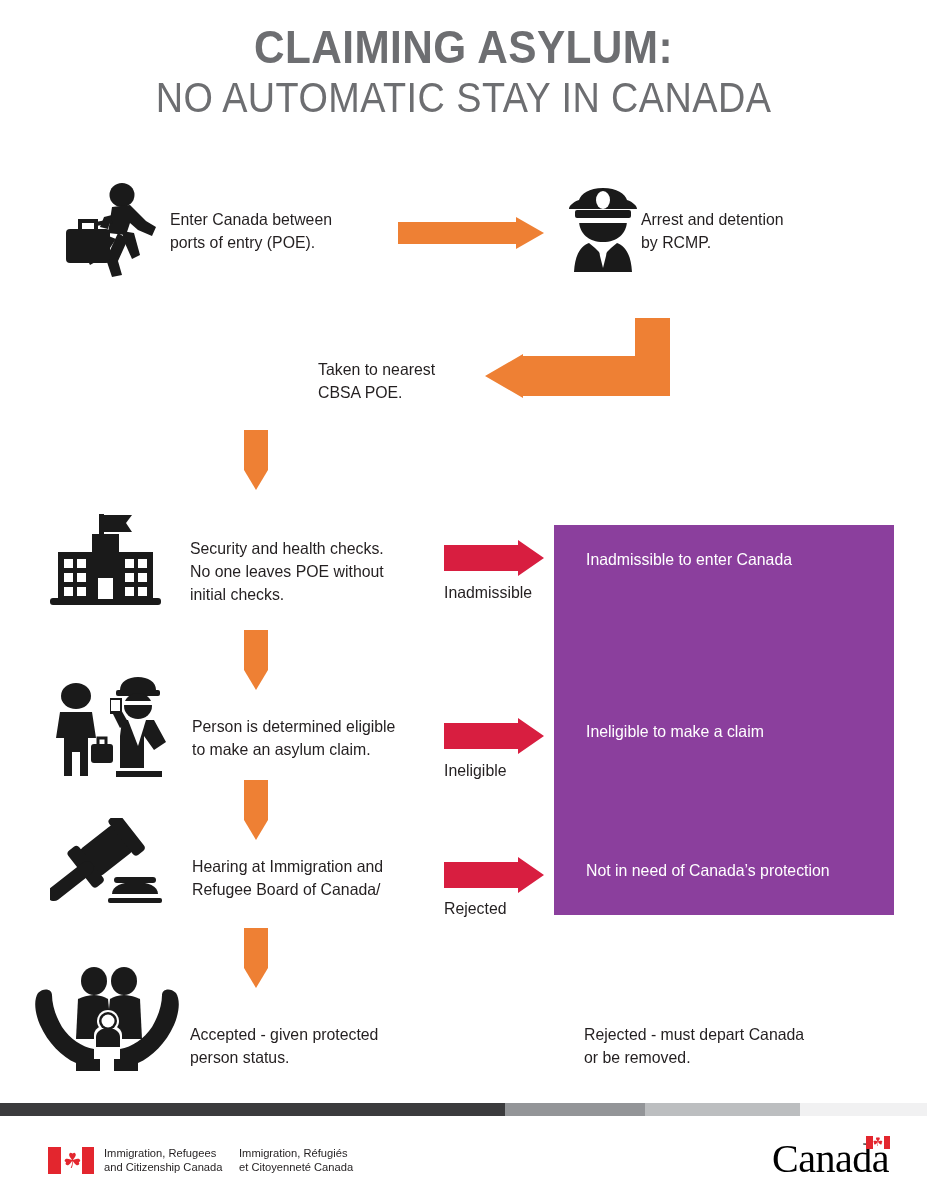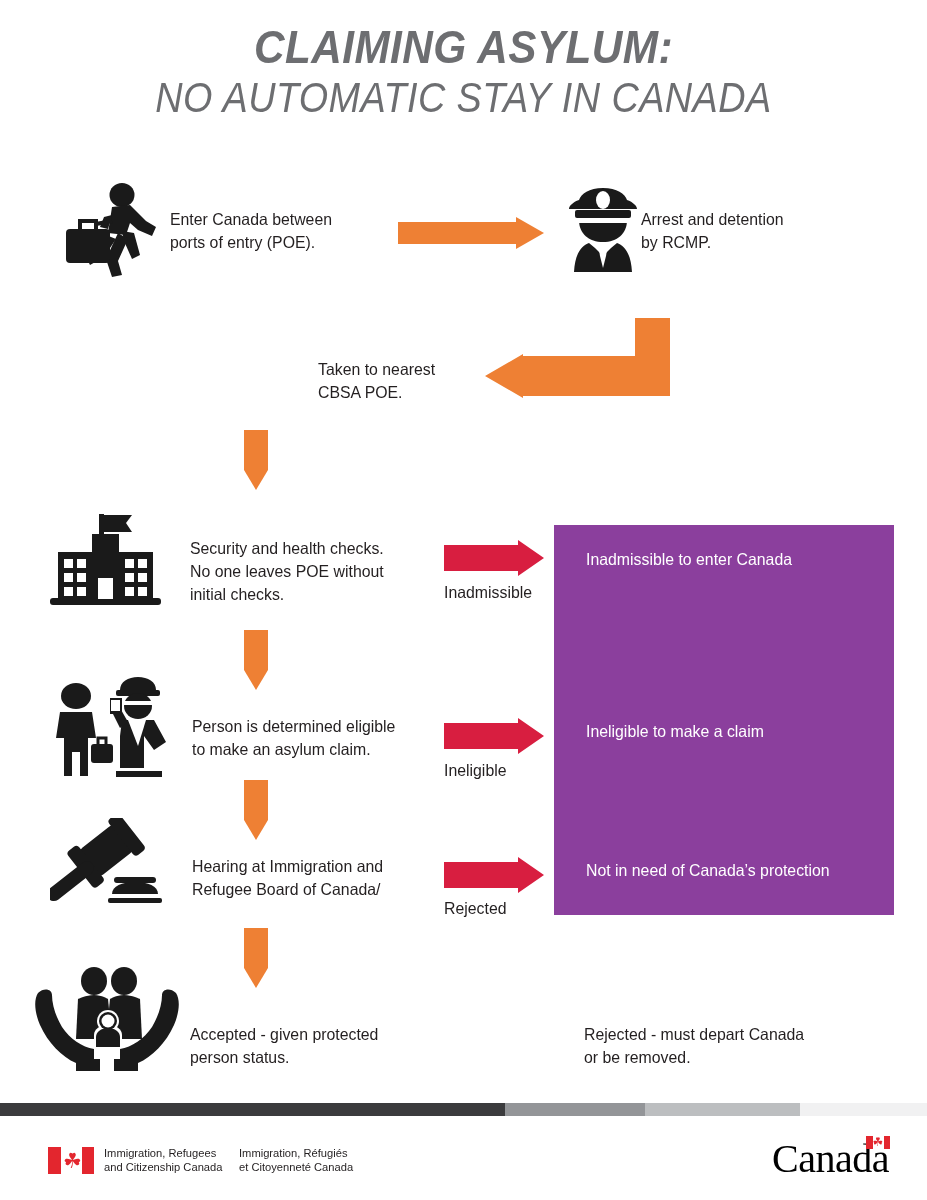--- a/index.html
+++ b/index.html
@@ -6,21 +6,21 @@
   body{
     width:927px;height:1200px;
     background:#ffffff;
     font-family:"Liberation Sans", sans-serif;
     -webkit-font-smoothing:antialiased;
     overflow:hidden;
   }
   #page{position:relative;width:927px;height:1200px;}
 
   
-  .title-wrap{position:absolute;left:0;top:22px;width:927px;text-align:center;font-style:italic;}
+  .title-wrap{position:absolute;left:0;top:22px;width:927px;text-align:center;}
   .title-1{
     font-family:"Liberation Sans Narrow","Liberation Sans",sans-serif;
     font-size:47px;font-weight:bold;color:#6d6e71;
     letter-spacing:.5px;line-height:1.06;
     transform:scaleX(.90);transform-origin:center;
   }
   .title-2{
     font-family:"Liberation Sans Narrow","Liberation Sans",sans-serif;
     font-size:42px;font-weight:normal;color:#6d6e71;
     letter-spacing:.5px;line-height:1.25;

